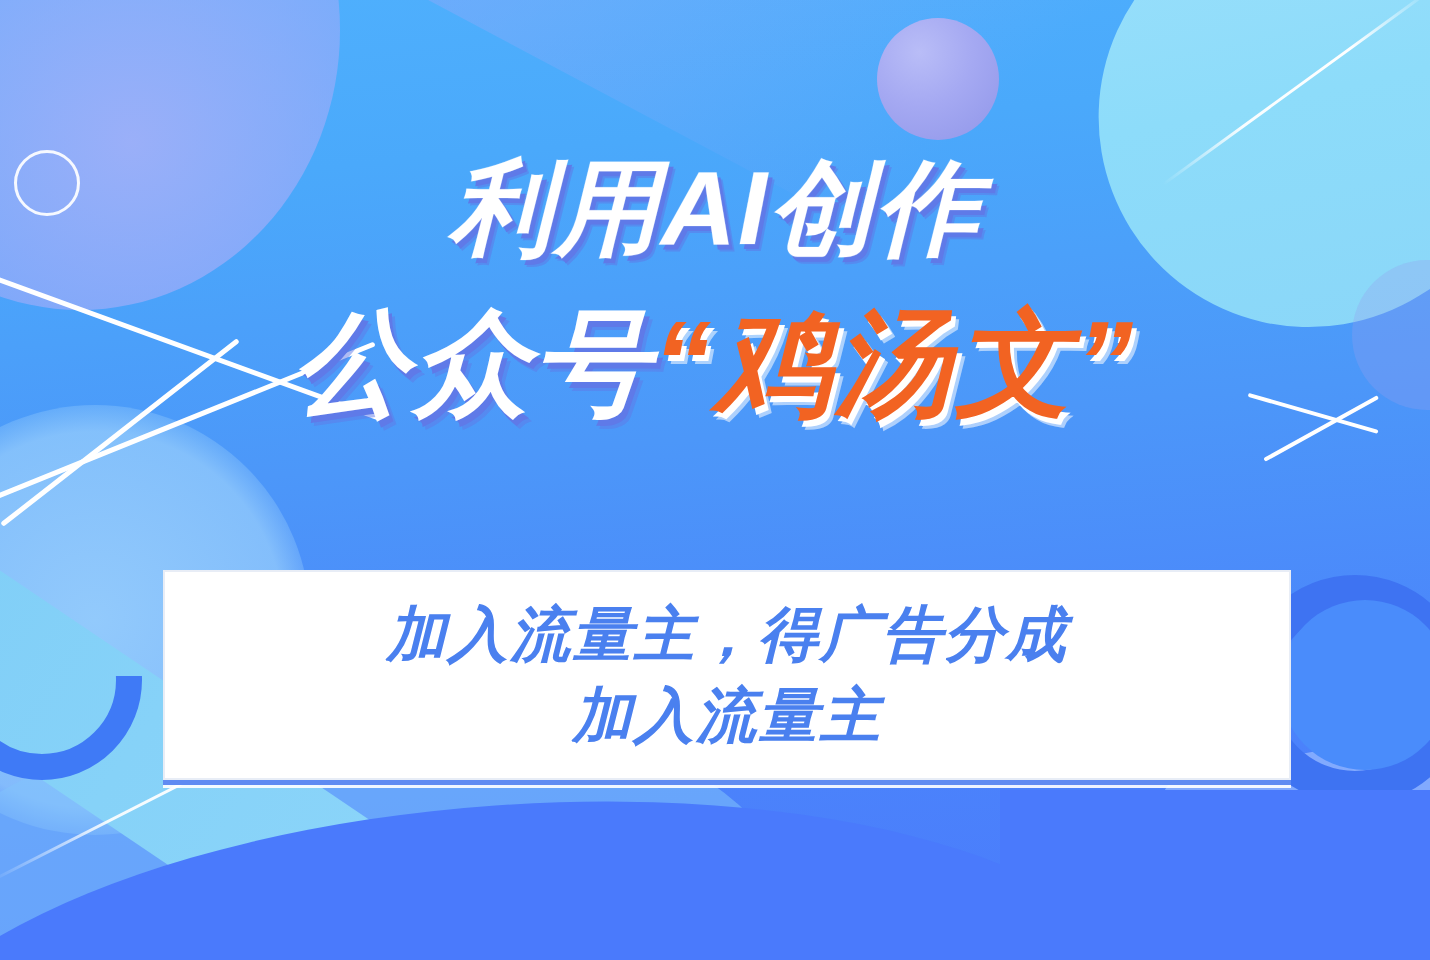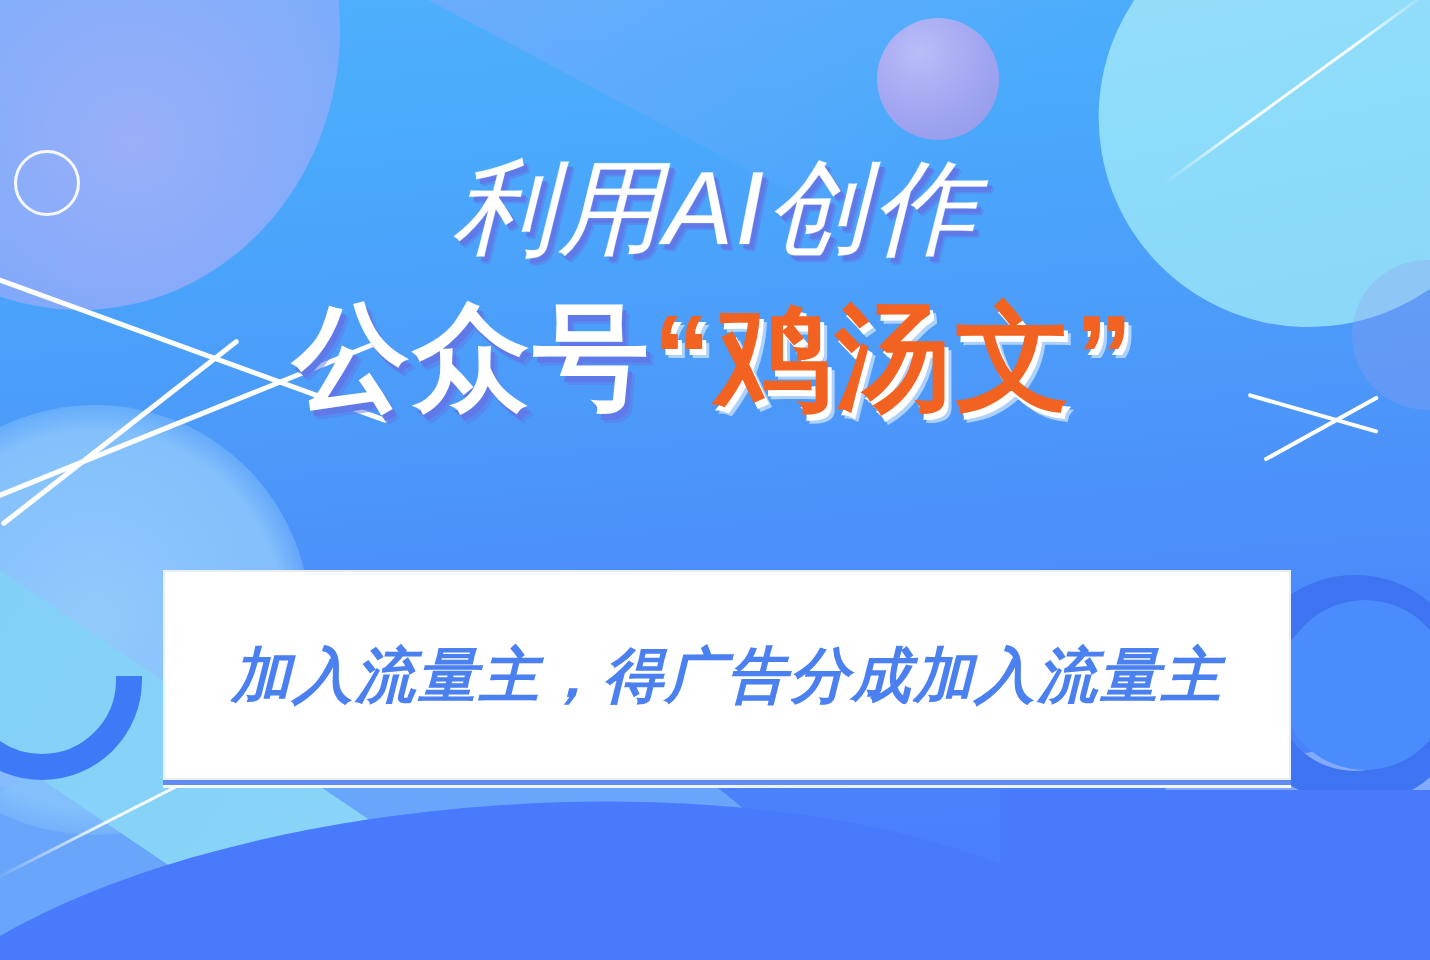--- a/index.html
+++ b/index.html
@@ -126,57 +126,58 @@
   }
 
   
   .headline{
     position:absolute;left:0;top:150px;width:1430px;
     text-align:center;
     z-index:5;
   }
   .line1{
     font-size:104px;
-    font-weight:400;
+    font-weight:700;
     font-style:italic;
     letter-spacing:2px;
     color:#ffffff;
     line-height:1.12;
     white-space:nowrap;
     text-shadow:
       4px 5px 0 #5f7ae8,
       6px 7px 0 rgba(95,122,232,.55);
     -webkit-text-stroke:1px rgba(255,255,255,.2);
   }
   .line2{
     font-size:116px;
     font-weight:900;
+    font-style:italic;
     letter-spacing:4px;
     line-height:1.2;
-    margin-top:22px;
+    margin-top:28px;
     white-space:nowrap;
   }
   .w-part{
     color:#ffffff;
     text-shadow:4px 6px 0 #5f7ae8, 7px 9px 0 rgba(95,122,232,.5);
   }
   .o-part{
     color:#f26322;
     text-shadow:4px 6px 0 #ffffff, 7px 9px 0 rgba(255,255,255,.55);
   }
 
   
   .subbox{
     position:absolute;
     left:163px;top:570px;
     width:1128px;height:210px;
     background:#ffffff;
     border:2px solid #e8edf6;
     box-shadow:0 5px 0 0 #5f8bf2, 0 8px 0 0 rgba(255,255,255,.9);
-    display:flex;flex-direction:row;
+    display:flex;flex-direction:column;
     align-items:center;justify-content:center;
     z-index:6;
   }
   .sub-line{
     font-size:60px;
     font-weight:900;
     font-style:italic;
     color:#4a80ef;
     letter-spacing:2px;
     line-height:1.35;

